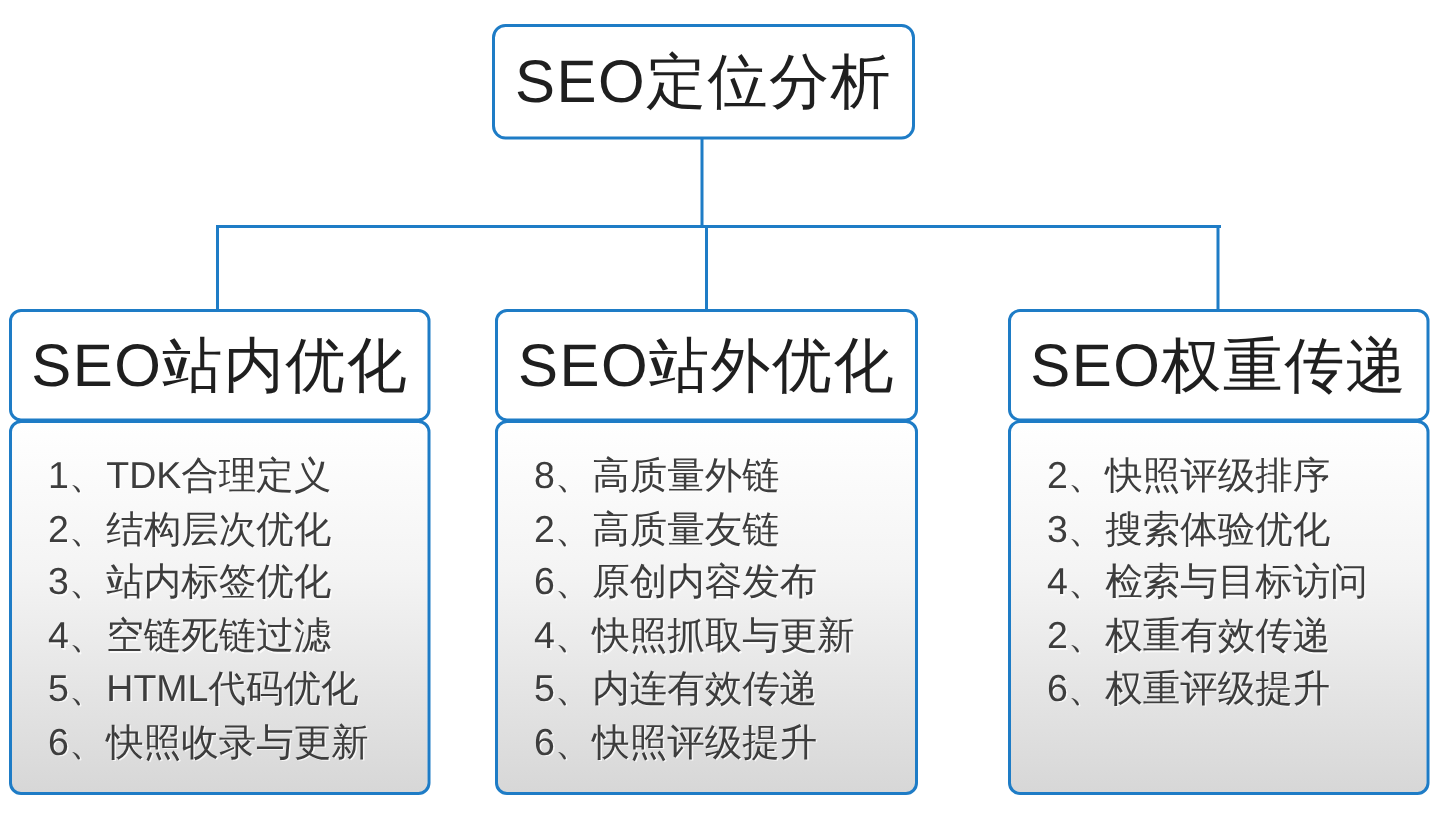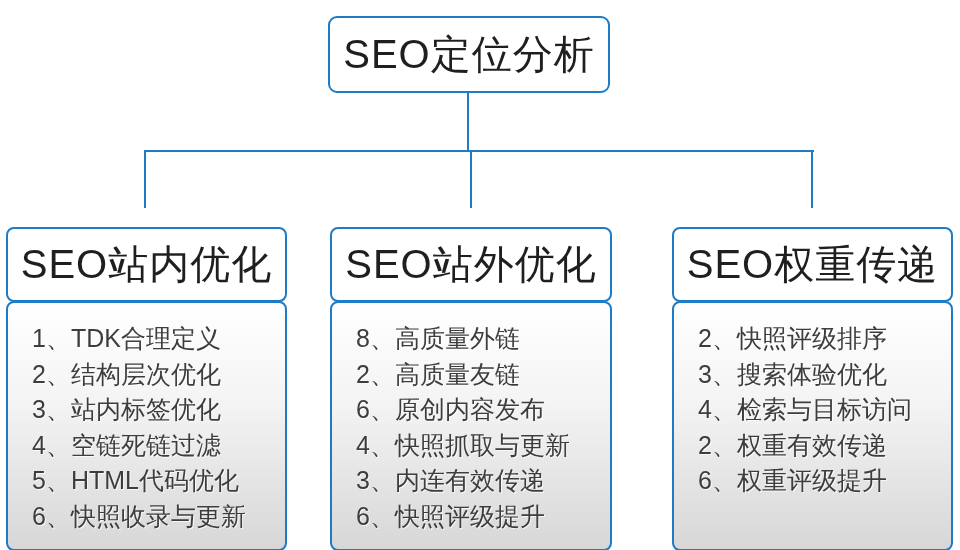--- a/index.html
+++ b/index.html
@@ -28,21 +28,21 @@
     border:2px solid var(--line);
     border-radius:9px;
     box-sizing:border-box;
     display:flex;align-items:center;justify-content:center;
     font-size:40px;font-weight:400;
     color:var(--header-text);
     letter-spacing:1px;
     white-space:nowrap;
   }
   
-  .branch{position:absolute;top:206px;margin-top:21px;}
+  .branch{position:absolute;top:206px;}
   .branch.b0{left:6px;width:281px;}
   .branch.b1{left:330px;width:282px;}
   .branch.b2{left:672px;width:281px;}
   .branch-header{
     position:relative;
     height:75px;
     background:#ffffff;
     border:2px solid var(--line);
     border-radius:8px;
     box-sizing:border-box;
@@ -103,21 +103,21 @@
   </div>
 
   <div class="branch b1">
     <div class="branch-header">SEO站外优化</div>
     <div class="branch-body">
       <ul>
         <li>8、高质量外链</li>
         <li>2、高质量友链</li>
         <li>6、原创内容发布</li>
         <li>4、快照抓取与更新</li>
-        <li>3、内连有效传递</li>
+        <li>5、内连有效传递</li>
         <li>6、快照评级提升</li>
       </ul>
     </div>
   </div>
 
   <div class="branch b2">
     <div class="branch-header">SEO权重传递</div>
     <div class="branch-body">
       <ul>
         <li>2、快照评级排序</li>

